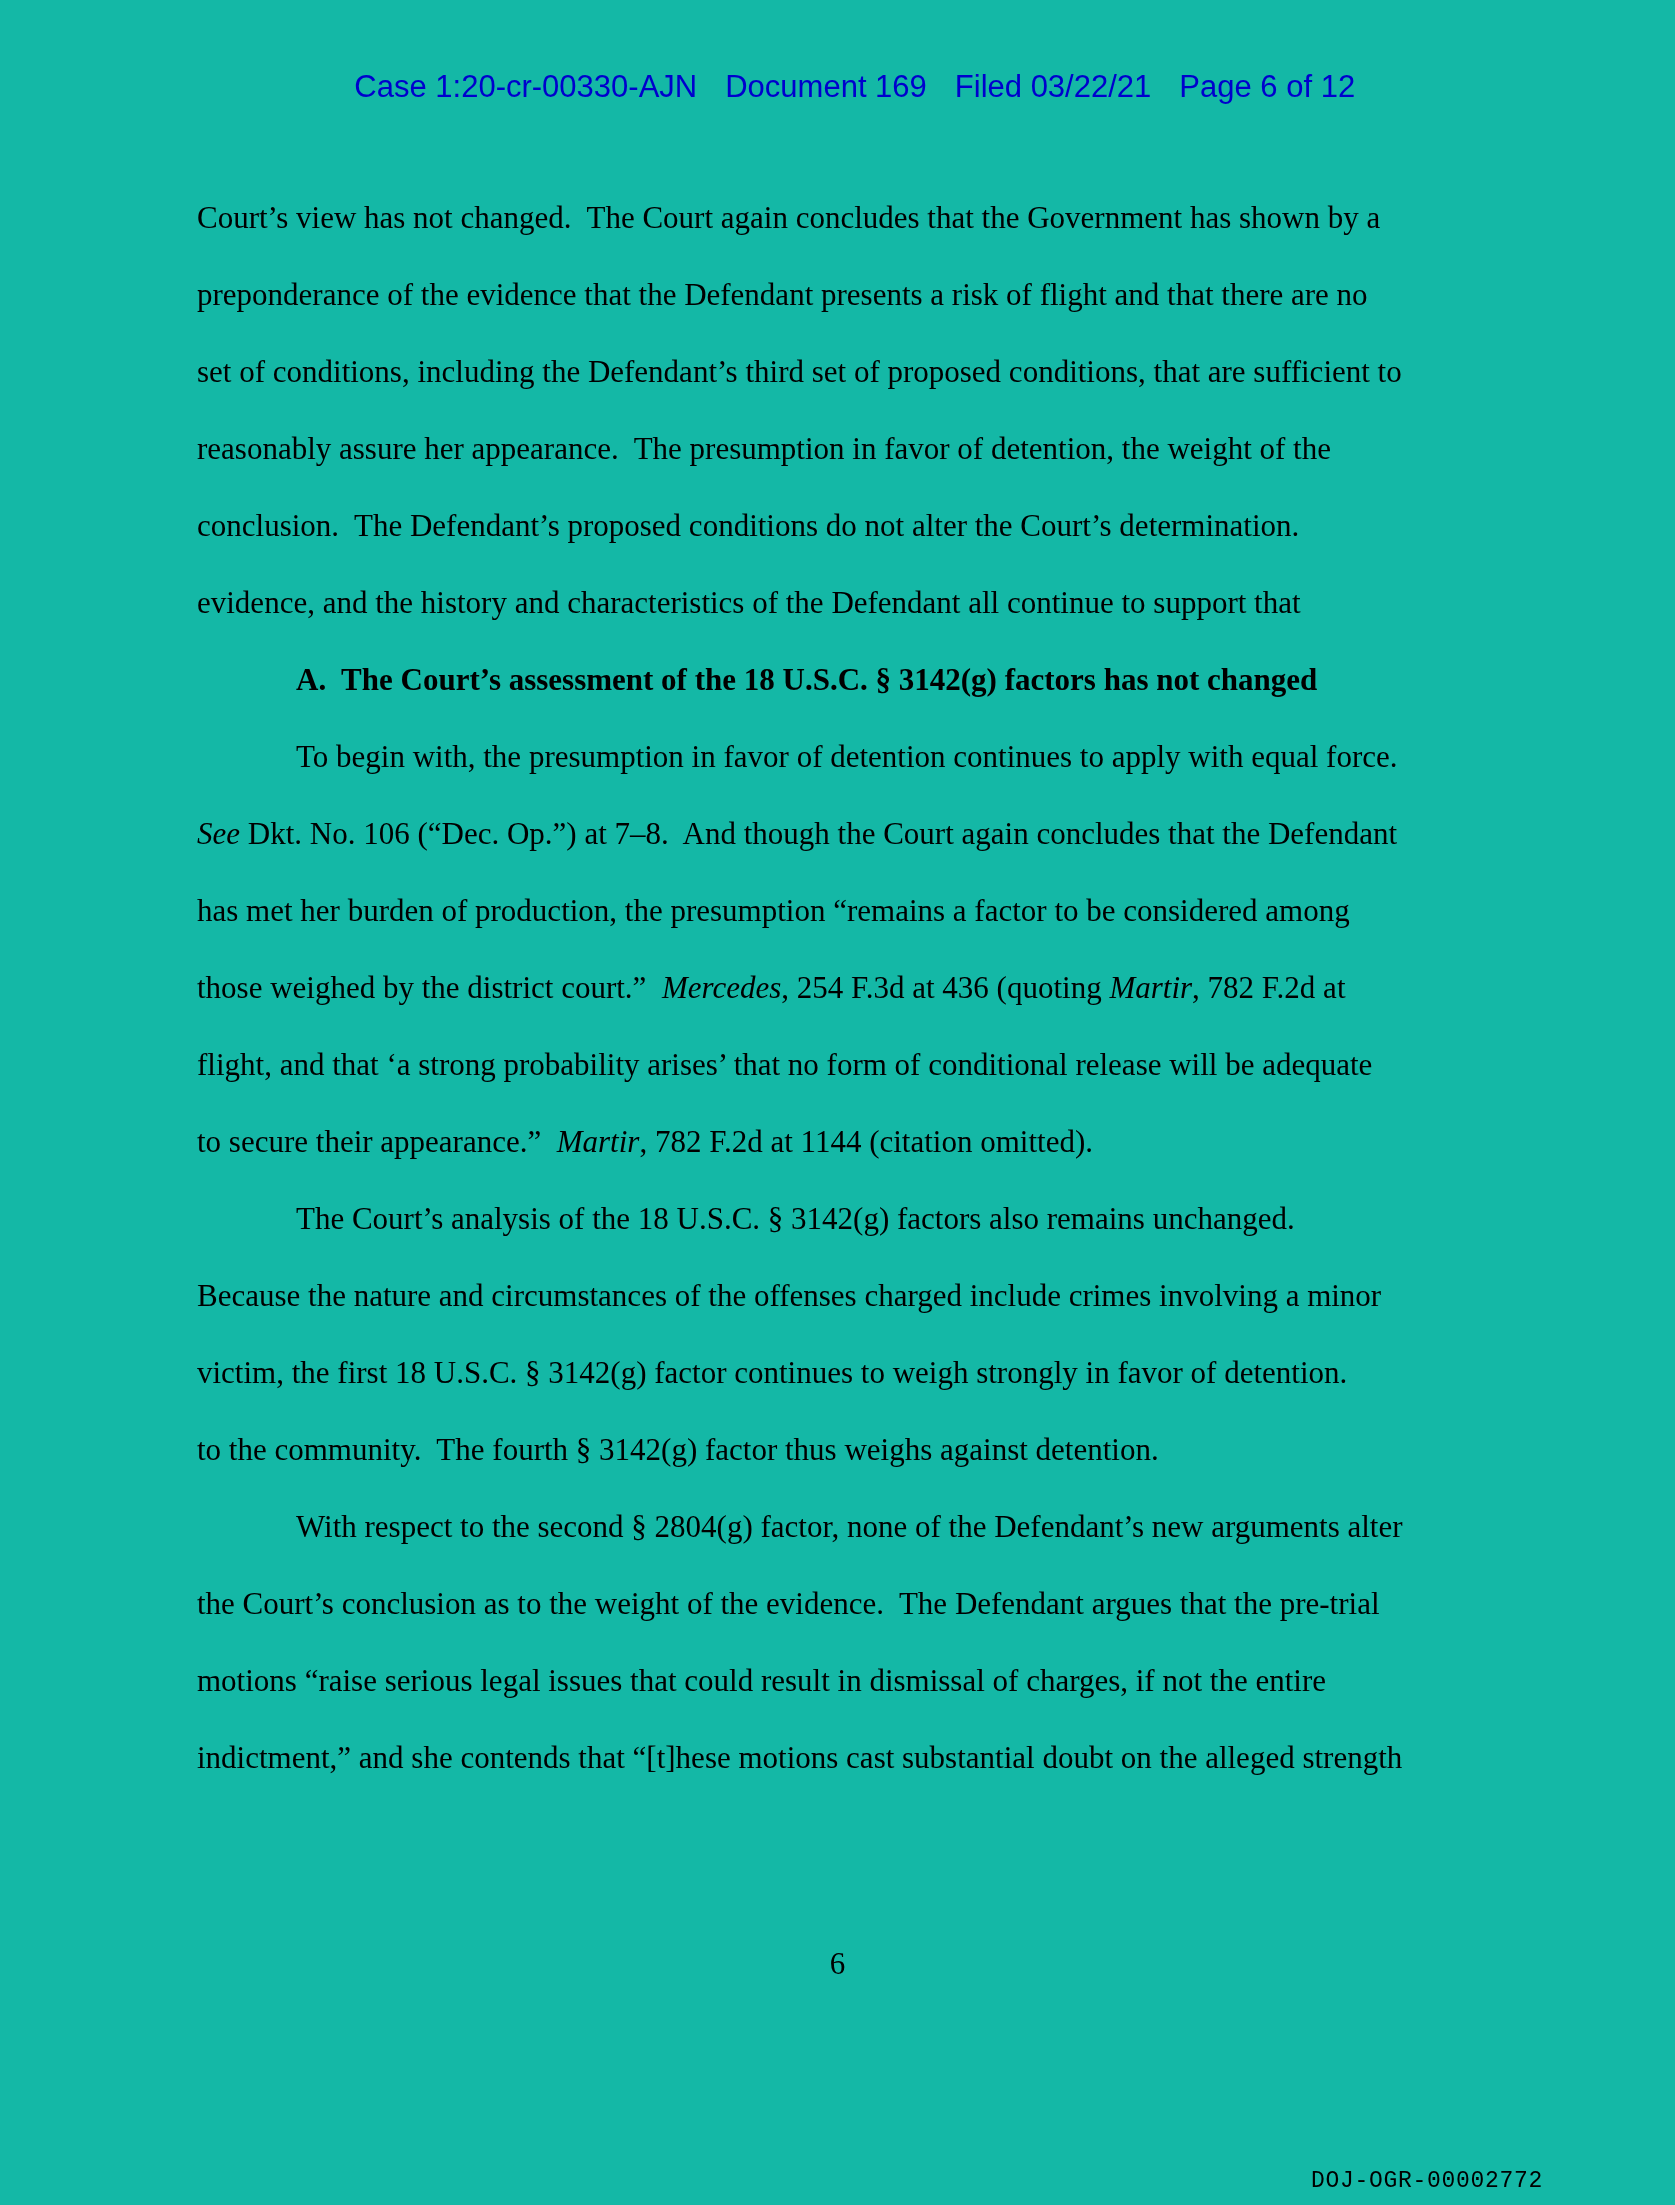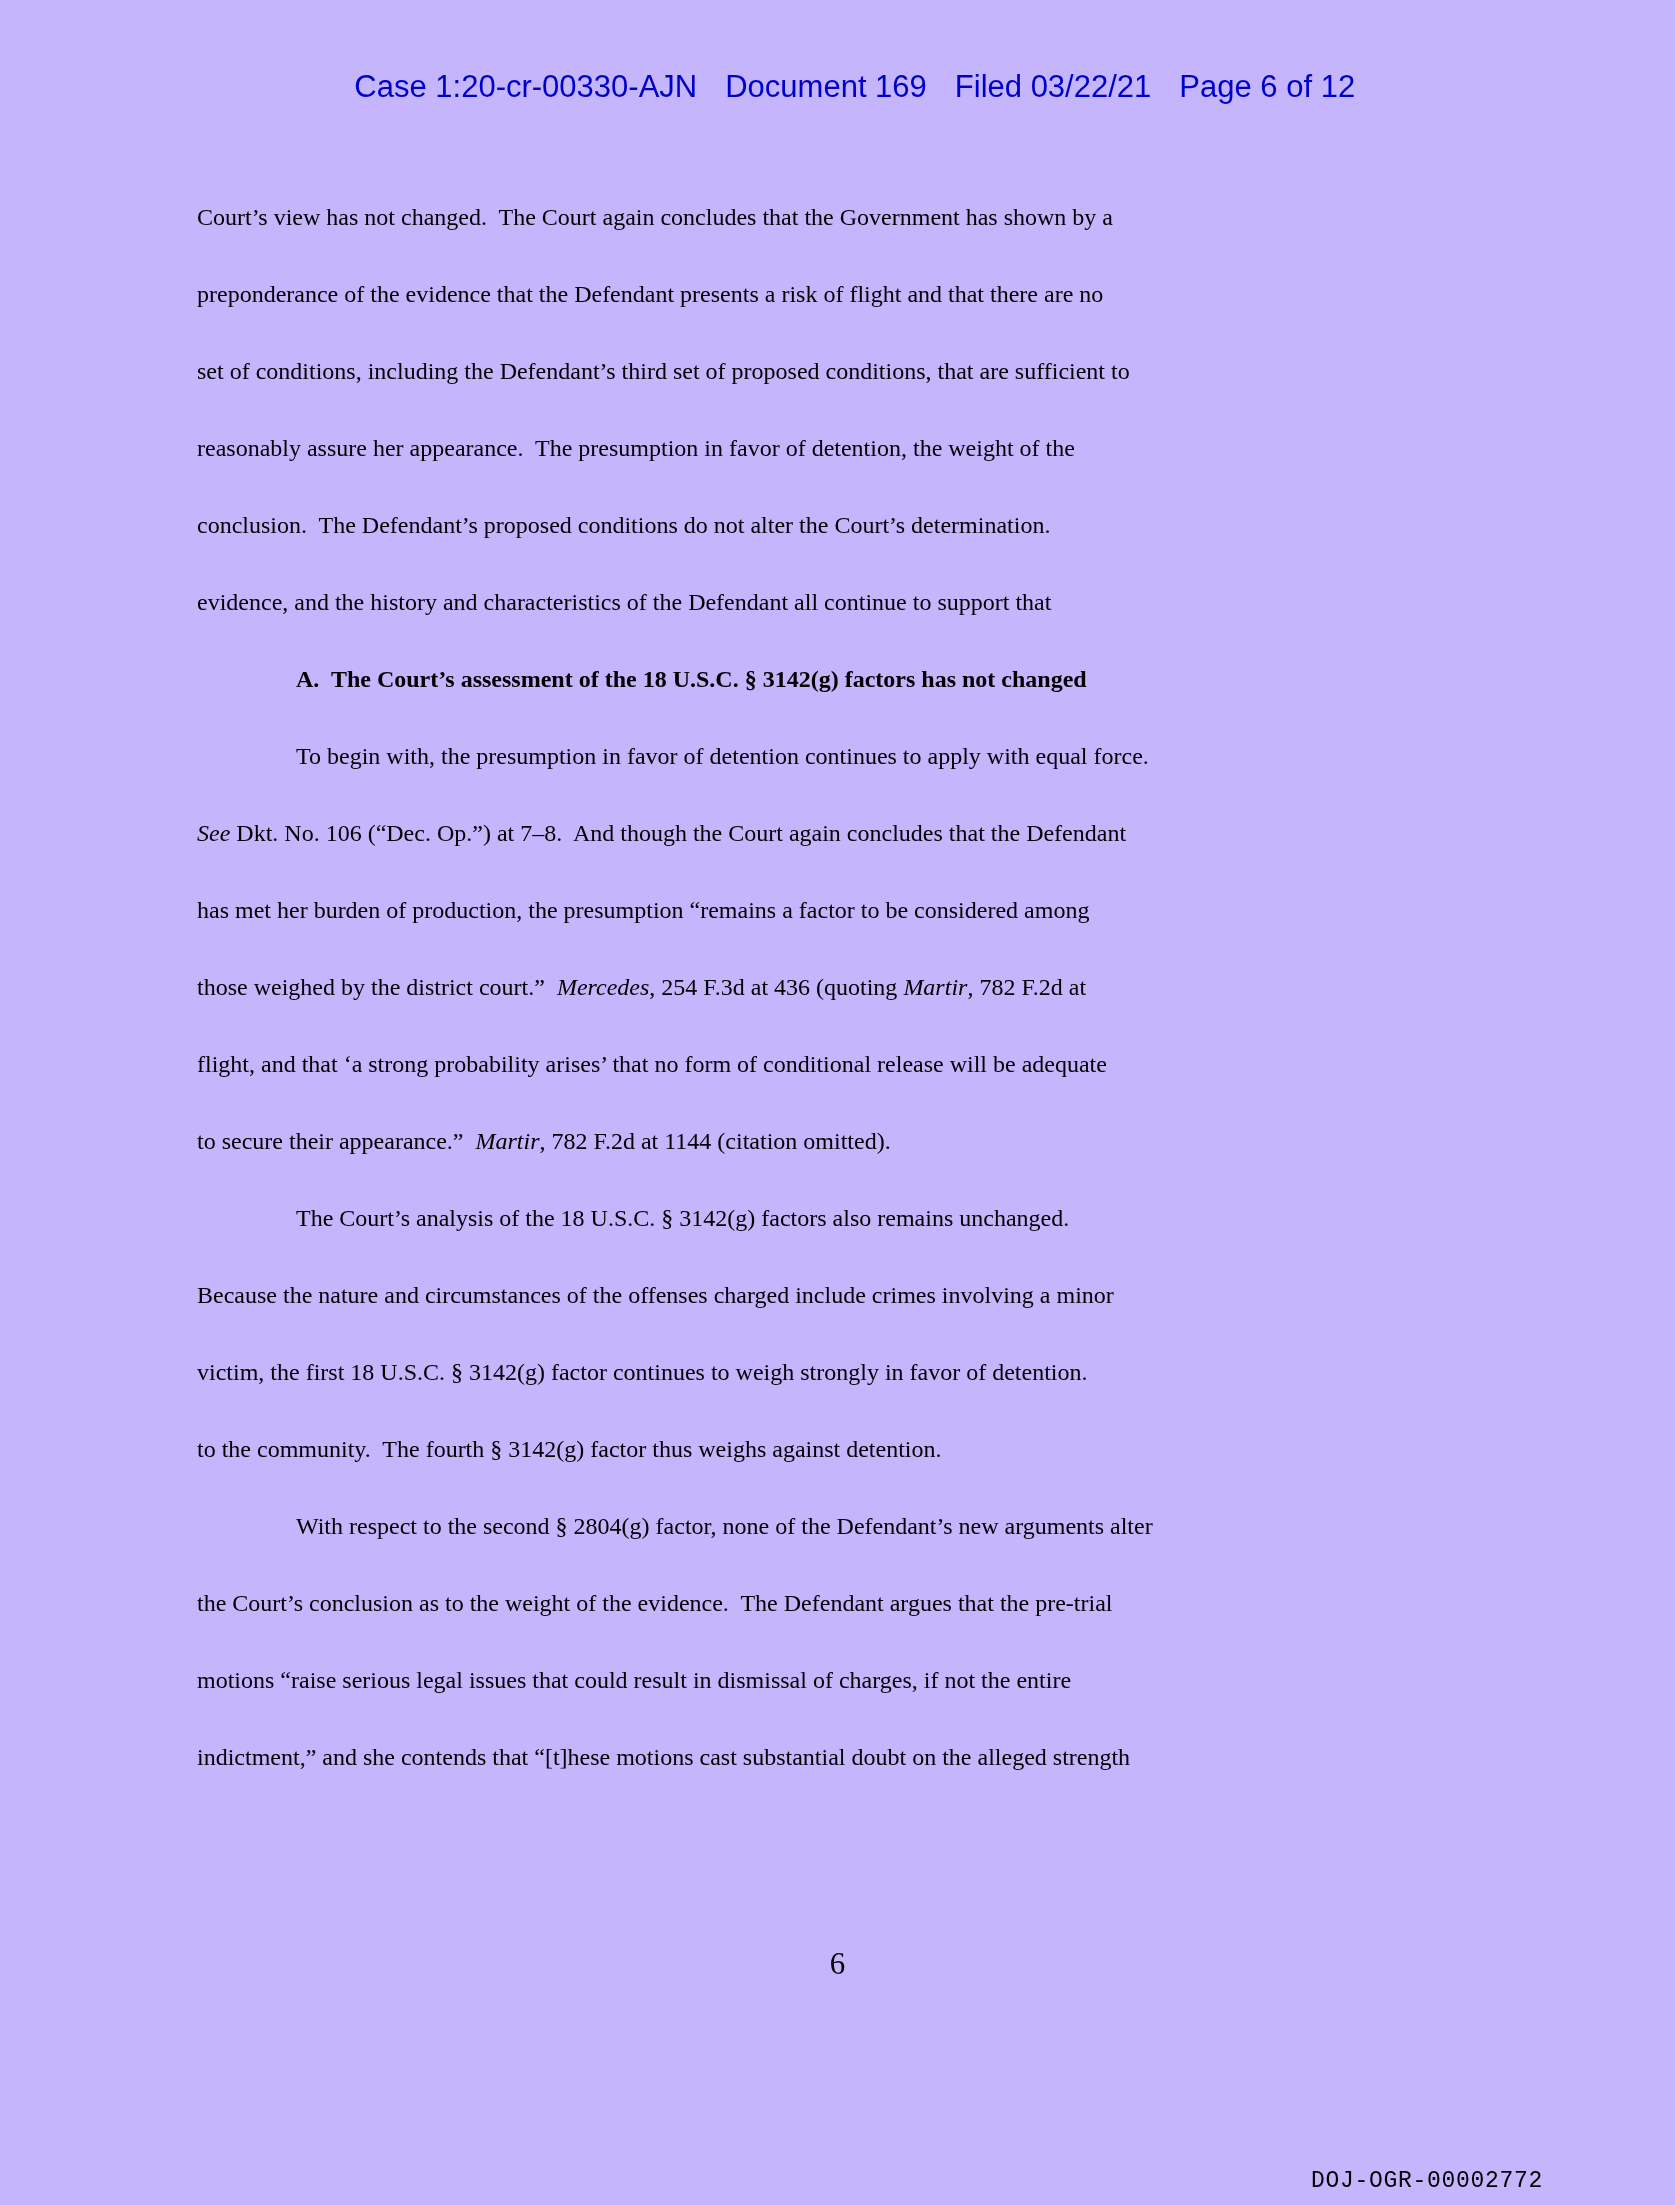--- a/index.html
+++ b/index.html
@@ -1,41 +1,41 @@
 <!DOCTYPE html>
 <html style="font-size:10.5px"><head>
 <meta charset="utf-8">
 <style>
   html, body { margin: 0; padding: 0; background: #ffffff; }
   .page {
     position: relative;
     width: 1675px;
     height: 2205px;
-    background: #c4b5fd;
+    background: #14b8a6;
     overflow: hidden;
     font-family: "Liberation Serif", serif;
     color: #000000;
   }
   .court-stamp {
     position: absolute;
     top: 33px;
     left: 0;
     right: 0;
     text-align: center;
     font-family: "Liberation Sans", sans-serif;
     font-size: 31px;
     font-weight: 400;
     white-space: pre;
   }
   .court-stamp span + span { margin-left: 28px; }
   .body-text {
     position: absolute;
     top: 179px;
     left: 197px;
-    font-size: 24px;
+    font-size: 31px;
     line-height: 77px;
   }
   .line { white-space: pre; }
   .line.indent { padding-left: 99px; }
   .line.bold { font-weight: bold; }
   .italic { font-style: italic; margin-top: 32px; }
   .page-number {
     position: absolute;
     top: 1946px;
     left: 0;

